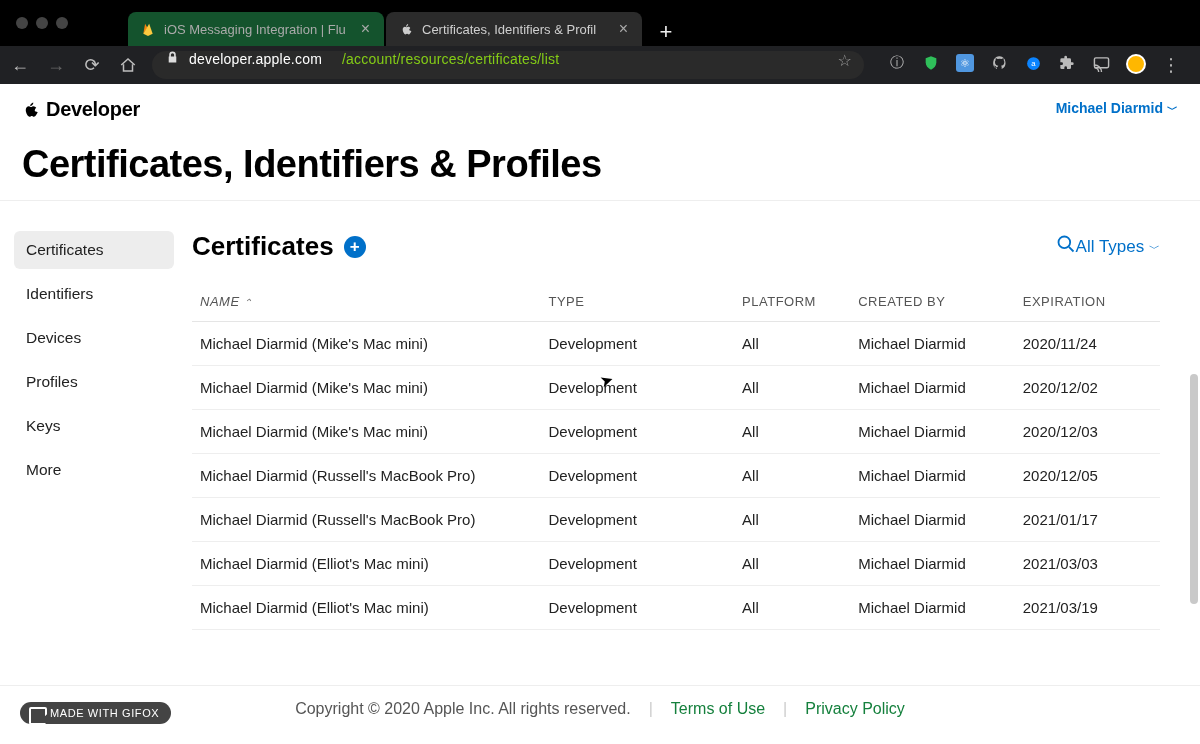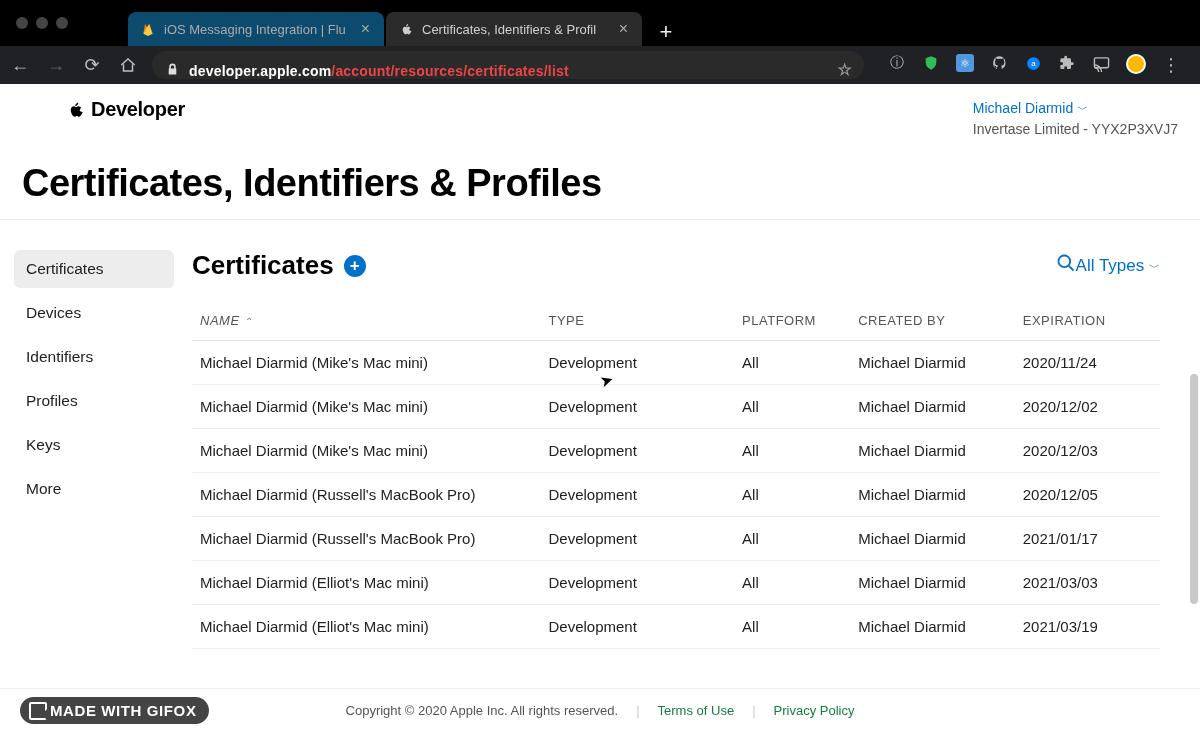--- a/index.html
+++ b/index.html
@@ -30,21 +30,21 @@
       font-size: 13px;
       display: flex;
       align-items: center;
       padding: 0 10px 0 12px;
       border-radius: 8px 8px 0 0;
       margin-right: 2px;
       width: 256px;
       position: relative;
       top: 0px;
     }
-    .tab.inactive { background: #0c4a6e; color: #aaa; }
+    .tab.inactive { background: #14532d; color: #aaa; }
     .tab .favico {
       width: 16px; height: 16px; margin-right: 8px; display: inline-flex;
       align-items: center; justify-content: center; font-size: 12px;
     }
     .tab .t-title { flex: 1; white-space: nowrap; overflow: hidden; text-overflow: clip; }
     .tab .tab-x { color: #aaa; font-size: 16px; padding: 0 4px; }
     .newtab {
       width: 28px; height: 28px; color: #eee; font-size: 22px; display: flex;
       align-items: center; justify-content: center; margin-left: 8px; margin-top: 6px;
     }
@@ -59,33 +59,32 @@
       padding: 0 8px;
       gap: 12px;
     }
     .addrbar .nav-ico {
       width: 24px; text-align: center; color: #bdbdbd; font-size: 18px;
       display: inline-flex; justify-content: center;
     }
     .omnibox {
       flex: 1;
       display: flex;
-      align-items: flex-end;
+      align-items: flex-start;
       background: #2a2a2a;
       border-radius: 20px;
       height: 28px;
       padding: 0 14px;
       font-size: 14px;
       letter-spacing: 0.2px;
       position: relative;
-      font-weight: bold;
     }
     .omnibox .lock { margin-right: 10px; color: #ddd; font-size: 13px; }
     .omnibox .domain { color: #fff; }
-    .omnibox .path { color: #ef4444; }
+    .omnibox .path { color: #84cc16; padding-left: 20px; }
     .omnibox .star {
       position: absolute; right: 12px; color: #9e9e9e; font-size: 16px;
     }
     .ext-icons { display: flex; gap: 16px; padding: 0 12px; }
     .ext-icons .ico {
       width: 18px; height: 18px; display: inline-flex; align-items: center;
       justify-content: center; color: #bbb; font-size: 14px;
     }
     .shield-green { color: #2fbf5a; }
     .react-blue {
@@ -103,27 +102,26 @@
       position: relative;
       height: calc(744px - 46px - 38px);
       background: #fff;
     }
 
     .topbar {
       display: flex;
       justify-content: space-between;
       padding: 14px 22px 0 22px;
       align-items: flex-start;
-      margin-left: 45px;
     }
     .brand {
       display: flex; align-items: center; gap: 6px;
       font-size: 20px; font-weight: 600; letter-spacing: -0.3px;
     }
-    .account-info { text-align: left; font-size: 14px; line-height: 1.5;}
+    .account-info { text-align: center; font-size: 14px; line-height: 1.5; font-weight: bold;}
     .account-name { color: #0070c9; }
     .account-name .chev { color:#0070c9; font-size: 11px; margin-left: 4px;}
     .account-team { color: #555; }
 
     .page-title {
       font-size: 38px;
       font-weight: 700;
       letter-spacing: -0.5px;
       padding: 22px 22px 14px 22px;
       border-bottom: 1px solid #eee;
@@ -227,36 +225,36 @@
     }
 
     .footer {
       position: absolute;
       bottom: 12px;
       left: 0; right: 0;
       display: flex;
       align-items: center;
       justify-content: center;
       gap: 18px;
-      font-size: 13px;
+      font-size: 16px;
       border-top: 1px solid #eee;
       padding: 14px 0;
     }
     .footer .copy { color: #555; }
     .footer .sep { color: #ccc; }
     .footer a { color: #15803d; text-decoration: none; }
 
     .gifox-badge {
       position: absolute;
       left: 20px;
       bottom: 20px;
       background: #444;
       color: #fff;
-      font-size: 15px;
-      font-weight: 700;
+      font-size: 11px;
+      font-weight: 400;
       letter-spacing: 0.6px;
       padding: 5px 12px 5px 30px;
       border-radius: 14px;
       display: flex;
       align-items: center;
     }
     .gifox-badge::before {
       content: "";
       position: absolute;
       left: 9px;
@@ -362,31 +360,30 @@
     <div class="brand">
       <svg viewBox="0 0 24 24" width="18" height="18" fill="#000">
           <path d="M17 13c0-2 1-3 2-4-1-1-2-2-4-2-1 0-2 1-3 1s-2-1-3-1c-2 0-4 2-4 5 0 4 3 9 5 9 1 0 2-1 3-1s2 1 3 1c2 0 4-4 5-6-2-1-4-1-4-2zM14 5c1-1 1-2 1-3-1 0-2 1-3 2s-1 2-1 3c1 0 2-1 3-2z"></path>
         </svg>
       <span>Developer</span>
     </div>
     <div class="account-info">
       <div class="account-name">
         <span>Michael Diarmid</span><span class="chev">﹀</span>
       </div>
-      <div class="account-team">Invertase Limited - YYX2P3XVJ7</div>
     </div>
   </div>
 
   <h1 class="page-title">Certificates, Identifiers &amp; Profiles</h1>
 
   <div class="body-row">
     <nav class="sidebar">
       <div class="side-item active">Certificates</div>
+      <div class="side-item">Identifiers</div>
       <div class="side-item">Devices</div>
-      <div class="side-item">Identifiers</div>
       <div class="side-item">Profiles</div>
       <div class="side-item">Keys</div>
       <div class="side-item">More</div>
     </nav>
 
     <section class="main">
       <div class="list-header">
         <div class="list-title">
           <span>Certificates</span>
           <span class="add-circle">+</span>

